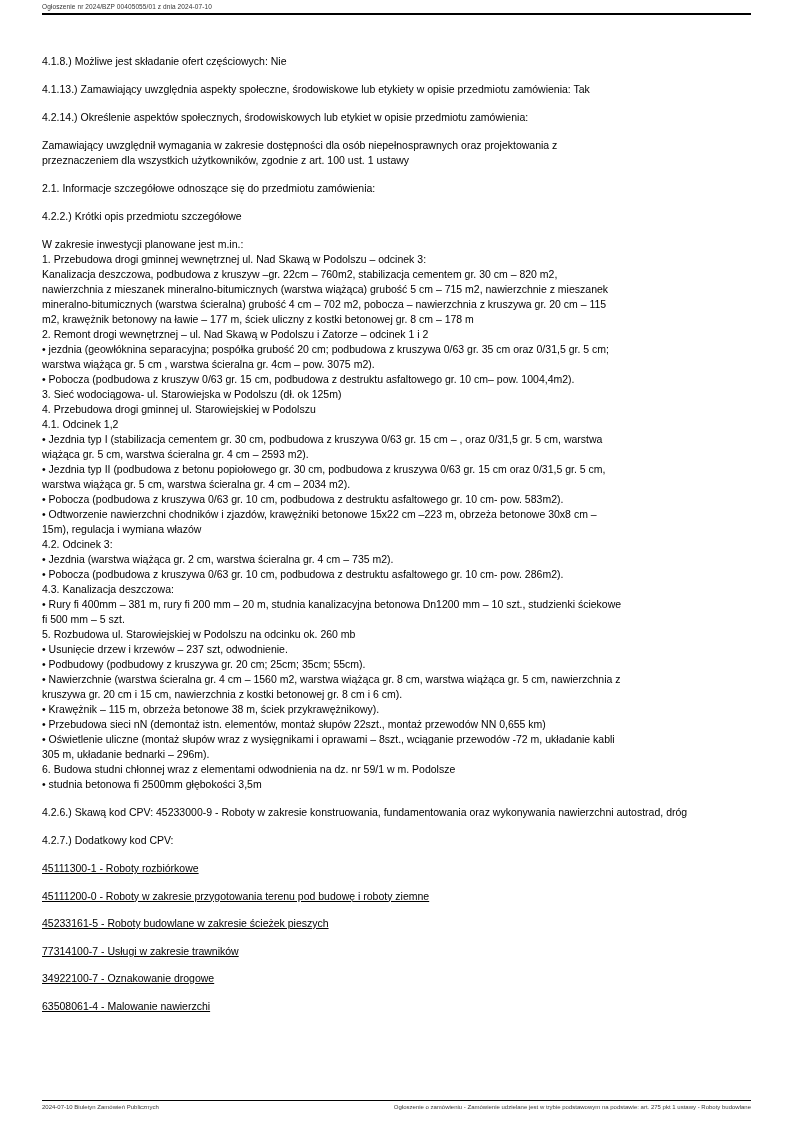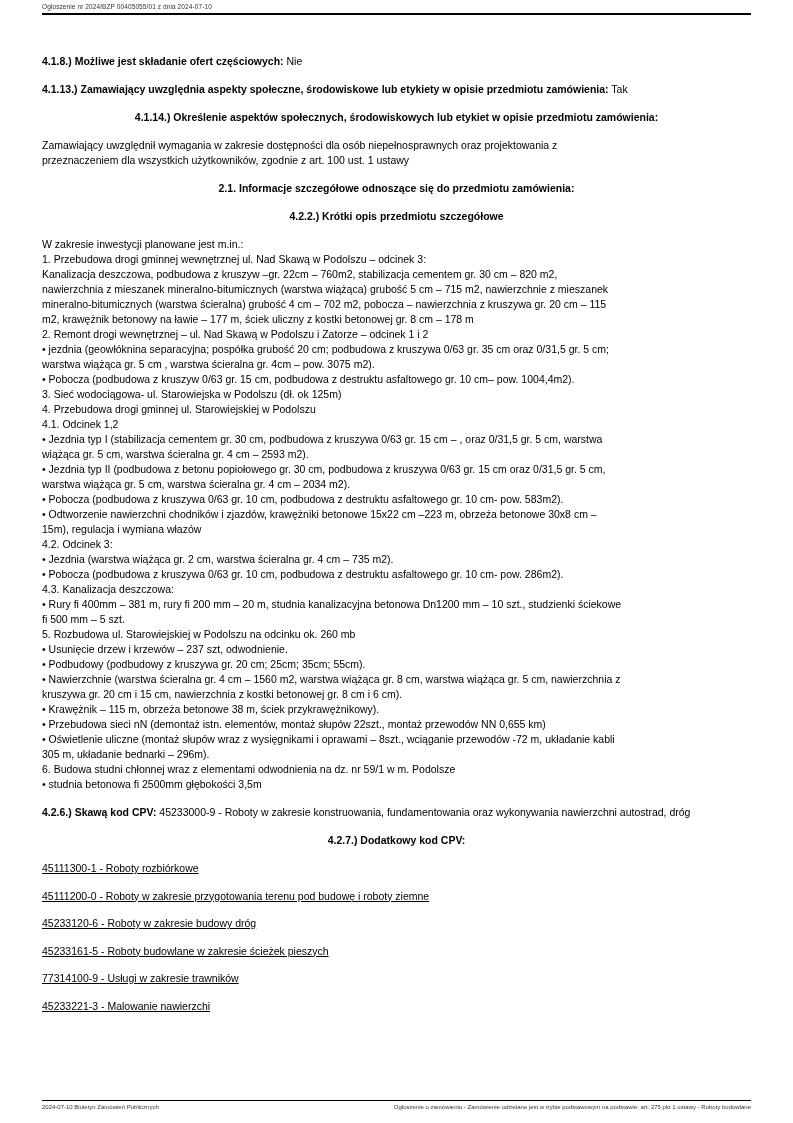--- a/index.html
+++ b/index.html
@@ -31,21 +31,21 @@
   }
   .content {
     position: absolute;
     top: 54px;
     left: 42px;
     width: 709px;
     font-size: 10.5px;
     line-height: 15px;
   }
   .block { margin-bottom: 13px; }
-  .bold { font-weight: bold; text-align: center; }
+  .bold { font-weight: normal; }
   .preline { white-space: pre-line; }
   .cpv-item { margin-bottom: 12.5px; text-decoration: underline; }
   .bottom-rule {
     position: absolute;
     top: 1100px;
     left: 42px;
     width: 709px;
     height: 1px;
     background: #000;
   }
@@ -67,21 +67,21 @@
 
   <div class="top-header">Ogłoszenie nr 2024/BZP 00405055/01 z dnia 2024-07-10</div>
   <div class="top-rule"></div>
 
   <div class="content">
 
     <p class="block"><span class="bold">4.1.8.) Możliwe jest składanie ofert częściowych:</span> <span>Nie</span></p>
 
     <p class="block"><span class="bold">4.1.13.) Zamawiający uwzględnia aspekty społeczne, środowiskowe lub etykiety w opisie przedmiotu zamówienia:</span> <span>Tak</span></p>
 
-    <p class="block bold">4.1.14.) Określenie aspektów społecznych, środowiskowych lub etykiet w opisie przedmiotu zamówienia:</p>
+    <p class="block bold">4.2.14.) Określenie aspektów społecznych, środowiskowych lub etykiet w opisie przedmiotu zamówienia:</p>
 
     <p class="block preline">Zamawiający uwzględnił wymagania w zakresie dostępności dla osób niepełnosprawnych oraz projektowania z
 przeznaczeniem dla wszystkich użytkowników, zgodnie z art. 100 ust. 1 ustawy</p>
 
     <p class="block bold">2.1. Informacje szczegółowe odnoszące się do przedmiotu zamówienia:</p>
 
     <p class="block bold">4.2.2.) Krótki opis przedmiotu szczegółowe</p>
 
     <p class="block preline">W zakresie inwestycji planowane jest m.in.:
 1. Przebudowa drogi gminnej wewnętrznej ul. Nad Skawą w Podolszu – odcinek 3:
@@ -120,24 +120,24 @@
 305 m, układanie bednarki – 296m).
 6. Budowa studni chłonnej wraz z elementami odwodnienia na dz. nr 59/1 w m. Podolsze
 • studnia betonowa fi 2500mm głębokości 3,5m</p>
 
     <p class="block"><span class="bold">4.2.6.) Skawą kod CPV:</span> <span>45233000-9 - Roboty w zakresie konstruowania, fundamentowania oraz wykonywania nawierzchni autostrad, dróg</span></p>
 
     <p class="block bold">4.2.7.) Dodatkowy kod CPV:</p>
 
     <p class="cpv-item">45111300-1 - Roboty rozbiórkowe</p>
     <p class="cpv-item">45111200-0 - Roboty w zakresie przygotowania terenu pod budowę i roboty ziemne</p>
-    <p class="cpv-item">45233120-6 - Roboty w zakresie budowy dróg</p>
     <p class="cpv-item">45233161-5 - Roboty budowlane w zakresie ścieżek pieszych</p>
-    <p class="cpv-item">77314100-9 - Usługi w zakresie trawników</p>
-    <p class="cpv-item">45233221-3 - Malowanie nawierzchi</p>
+    <p class="cpv-item">77314100-7 - Usługi w zakresie trawników</p>
+    <p class="cpv-item">34922100-7 - Oznakowanie drogowe</p>
+    <p class="cpv-item">63508061-4 - Malowanie nawierzchi</p>
 
   </div>
 
   <div class="bottom-rule"></div>
   <div class="footer-row">
     <span>2024-07-10 Biuletyn Zamówień Publicznych</span>
     <span>Ogłoszenie o zamówieniu - Zamówienie udzielane jest w trybie podstawowym na podstawie: art. 275 pkt 1 ustawy - Roboty budowlane</span>
   </div>
 
 </div>

